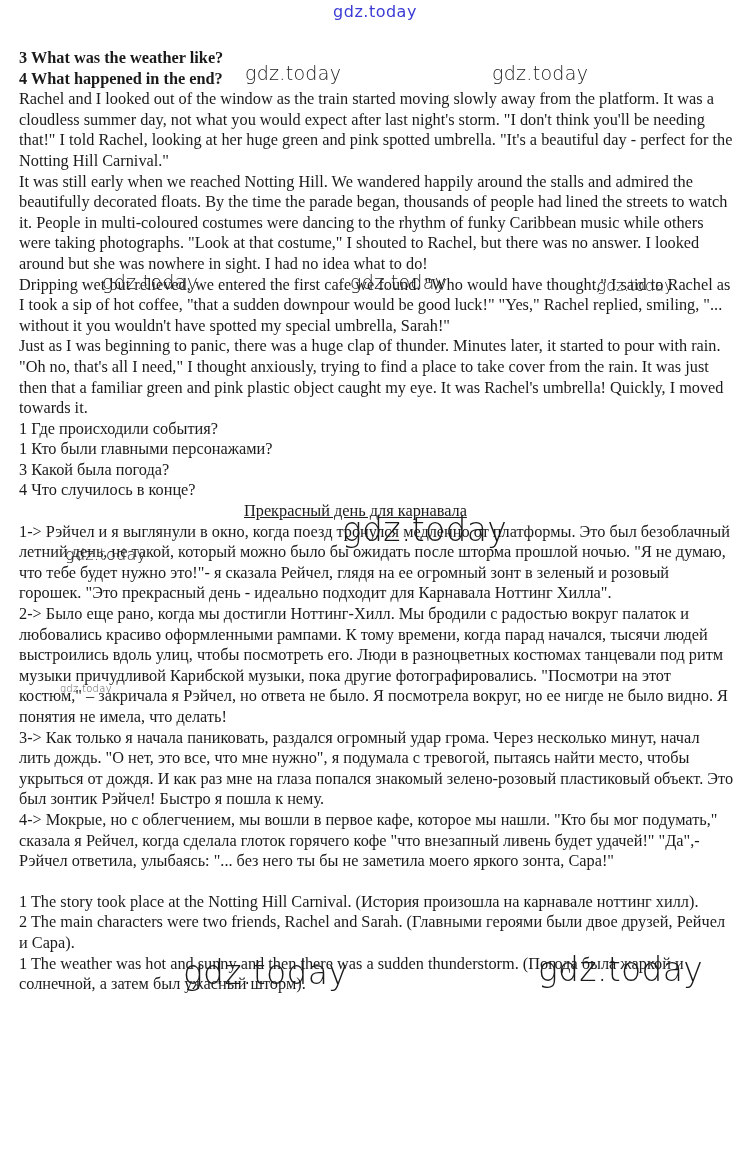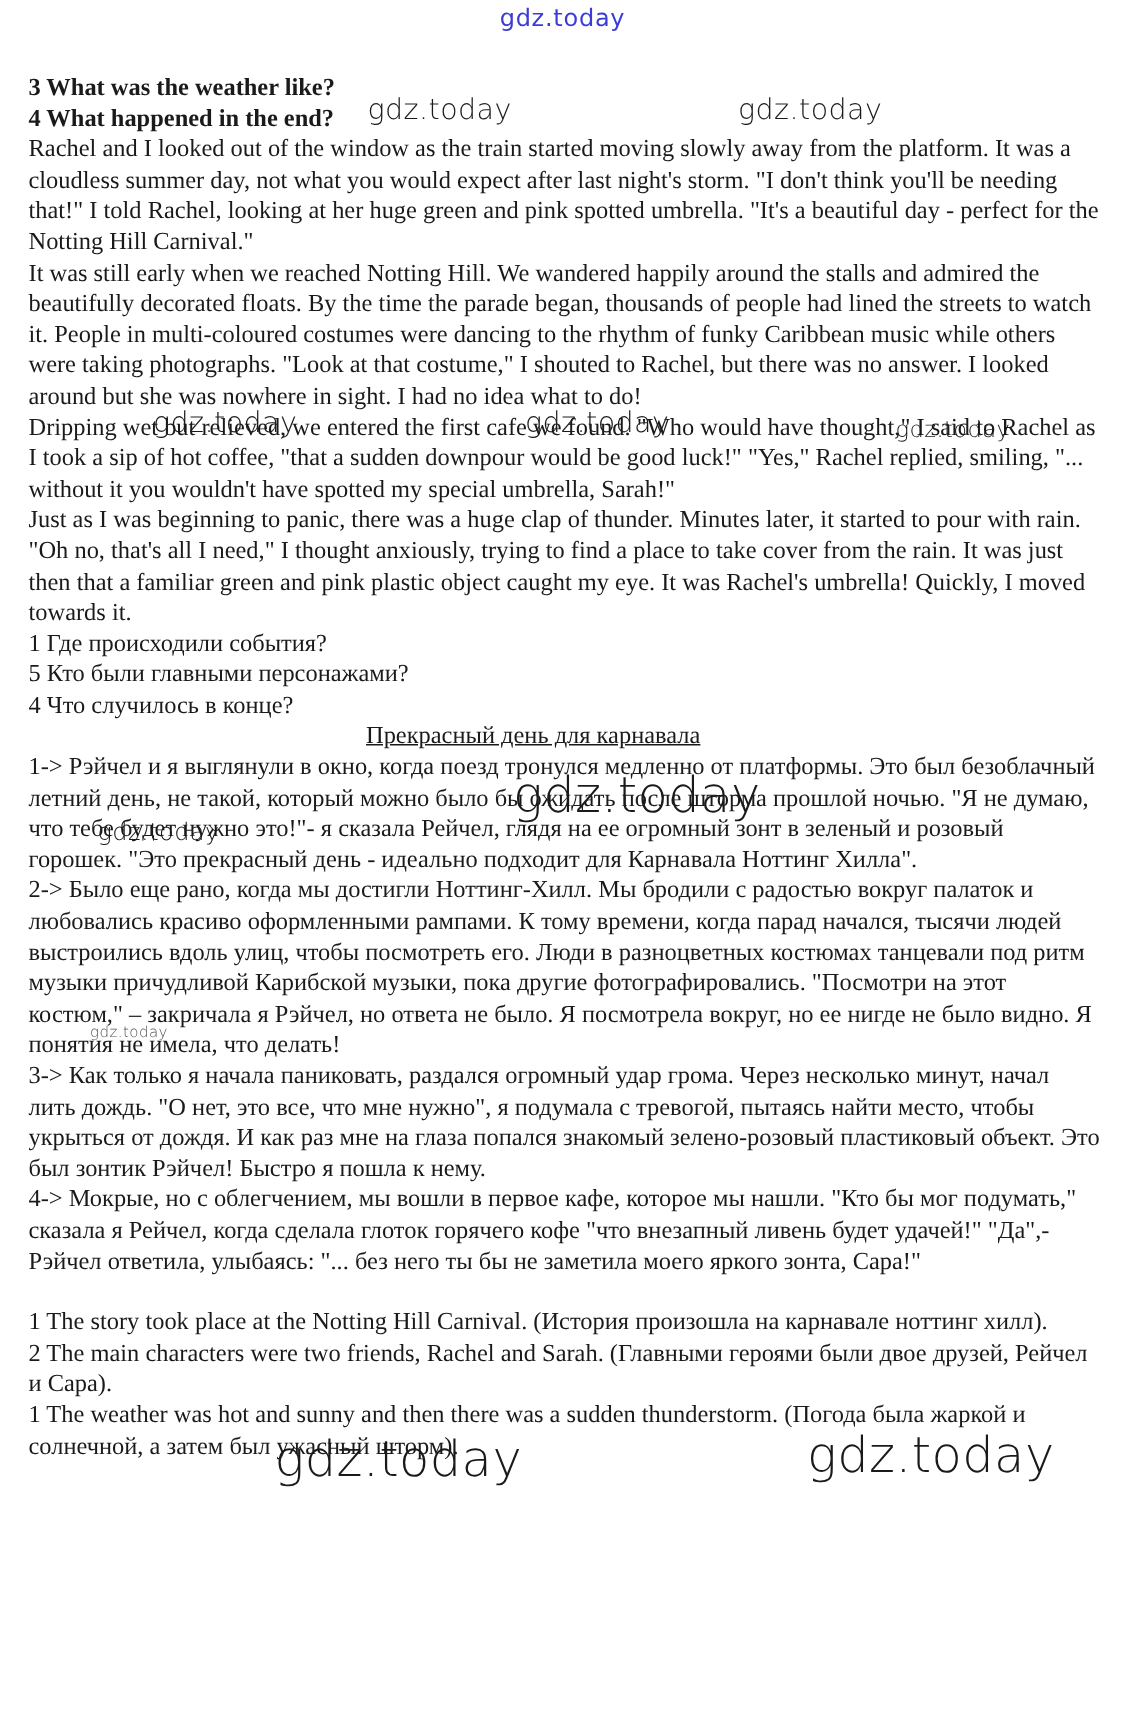--- a/index.html
+++ b/index.html
@@ -36,21 +36,22 @@
   <div class="content">
     <p class="bold">3 What was the weather like?</p>
     <p class="bold">4 What happened in the end?</p>
 
     <p>Rachel and I looked out of the window as the train started moving slowly away from the platform. It was a cloudless summer day, not what you would expect after last night's storm. "I don't think you'll be needing that!" I told Rachel, looking at her huge green and pink spotted umbrella. "It's a beautiful day - perfect for the Notting Hill Carnival."</p>
     <p>It was still early when we reached Notting Hill. We wandered happily around the stalls and admired the beautifully decorated floats. By the time the parade began, thousands of people had lined the streets to watch it. People in multi-coloured costumes were dancing to the rhythm of funky Caribbean music while others were taking photographs. "Look at that costume," I shouted to Rachel, but there was no answer. I looked around but she was nowhere in sight. I had no idea what to do!</p>
     <p>Dripping wet but relieved, we entered the first cafe we found. "Who would have thought," I said to Rachel as I took a sip of hot coffee, "that a sudden downpour would be good luck!" "Yes," Rachel replied, smiling, "... without it you wouldn't have spotted my special umbrella, Sarah!"</p>
     <p>Just as I was beginning to panic, there was a huge clap of thunder. Minutes later, it started to pour with rain. "Oh no, that's all I need," I thought anxiously, trying to find a place to take cover from the rain. It was just then that a familiar green and pink plastic object caught my eye. It was Rachel's umbrella! Quickly, I moved towards it.</p>
 
     <p>1 Где происходили события?</p>
-    <p>5 Кто были главными персонажами?</p>
+    <p>1 Кто были главными персонажами?</p>
+    <p>3 Какой была погода?</p>
     <p>4 Что случилось в конце?</p>
     <p class="title-center">Прекрасный день для карнавала</p>
 
     <p>1-&gt; Рэйчел и я выглянули в окно, когда поезд тронулся медленно от платформы. Это был безоблачный летний день, не такой, который можно было бы ожидать после шторма прошлой ночью. "Я не думаю, что тебе будет нужно это!"- я сказала Рейчел, глядя на ее огромный зонт в зеленый и розовый горошек. "Это прекрасный день - идеально подходит для Карнавала Ноттинг Хилла".</p>
     <p>2-&gt; Было еще рано, когда мы достигли Ноттинг-Хилл. Мы бродили с радостью вокруг палаток и любовались красиво оформленными рампами. К тому времени, когда парад начался, тысячи людей выстроились вдоль улиц, чтобы посмотреть его. Люди в разноцветных костюмах танцевали под ритм музыки причудливой Карибской музыки, пока другие фотографировались. "Посмотри на этот костюм," – закричала я Рэйчел, но ответа не было. Я посмотрела вокруг, но ее нигде не было видно. Я понятия не имела, что делать!</p>
     <p>3-&gt; Как только я начала паниковать, раздался огромный удар грома. Через несколько минут, начал лить дождь. "О нет, это все, что мне нужно", я подумала с тревогой, пытаясь найти место, чтобы укрыться от дождя. И как раз мне на глаза попался знакомый зелено-розовый пластиковый объект. Это был зонтик Рэйчел! Быстро я пошла к нему.</p>
     <p>4-&gt; Мокрые, но с облегчением, мы вошли в первое кафе, которое мы нашли. "Кто бы мог подумать," сказала я Рейчел, когда сделала глоток горячего кофе "что внезапный ливень будет удачей!" "Да",- Рэйчел ответила, улыбаясь: "... без него ты бы не заметила моего яркого зонта, Сара!"</p>
 
     <div class="spacer"></div>
 

